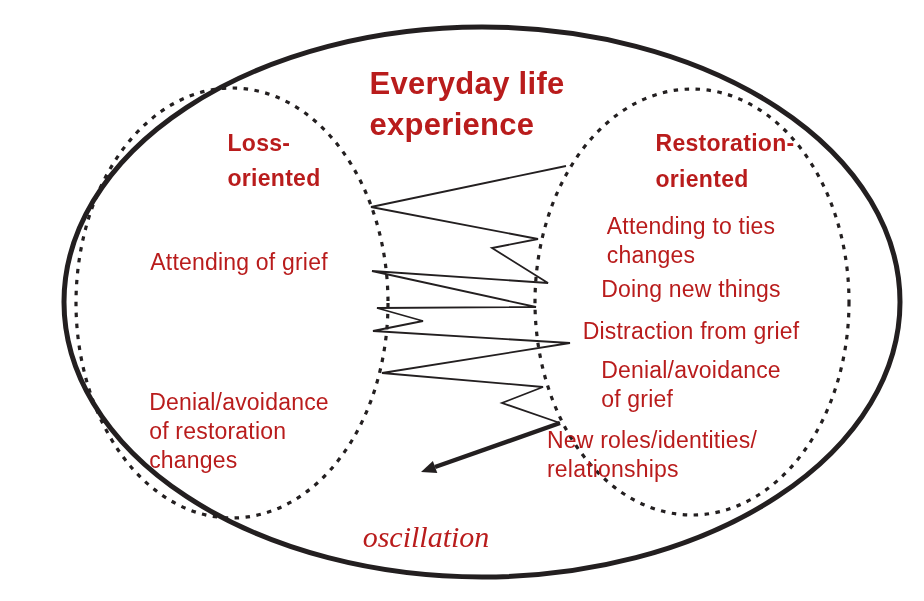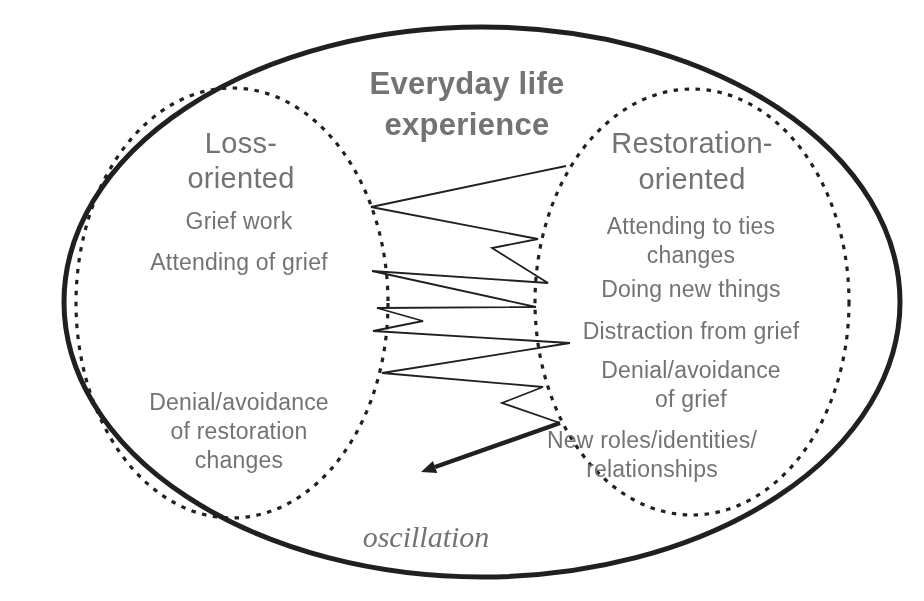--- a/index.html
+++ b/index.html
@@ -17,34 +17,35 @@
     color: #231f20;
   }
   .canvas svg {
     position: absolute;
     left: 0;
     top: 0;
   }
   .txt {
     position: absolute;
     transform: translateX(-50%);
-    text-align: center;
+    text-align: left;
     white-space: pre-line;
-    color: #737373;
+    color: #b91c1c;
   }
   .title {
     font-size: 31px;
     line-height: 41px;
     font-weight: 600;
     letter-spacing: 0.3px;
   }
   .heading {
-    font-size: 29px;
-    font-weight: 400;
+    font-size: 23px;
+    font-weight: 700;
     letter-spacing: 0.3px;
+    margin-left: 33px;
   }
   .item {
     font-size: 23px;
     line-height: 29px;
     font-weight: 400;
     letter-spacing: 0.2px;
   }
   .t-title        { left: 467px; top: 63px;  }
   .t-loss-head    { left: 241px; top: 126px; line-height: 35px; }
   .t-rest-head    { left: 692px; top: 125px; line-height: 36px; }
@@ -85,21 +86,20 @@
     <line x1="560" y1="423" x2="435" y2="467" stroke="#231f20" stroke-width="4.5"></line>
     <polygon points="421,472 432.9,460.9 437.3,473.1" fill="#231f20"></polygon>
   </svg>
 
   <div class="txt title t-title">Everyday life
 experience</div>
 
   <div class="txt heading t-loss-head">Loss-
 oriented</div>
 
-  <div class="txt item t-loss-0">Grief work</div>
   <div class="txt item t-loss-1">Attending of grief</div>
   <div class="txt item t-loss-3">Denial/avoidance
 of restoration
 changes</div>
 
   <div class="txt heading t-rest-head">Restoration-
 oriented</div>
 
   <div class="txt item t-rest-0">Attending to ties
 changes</div>

